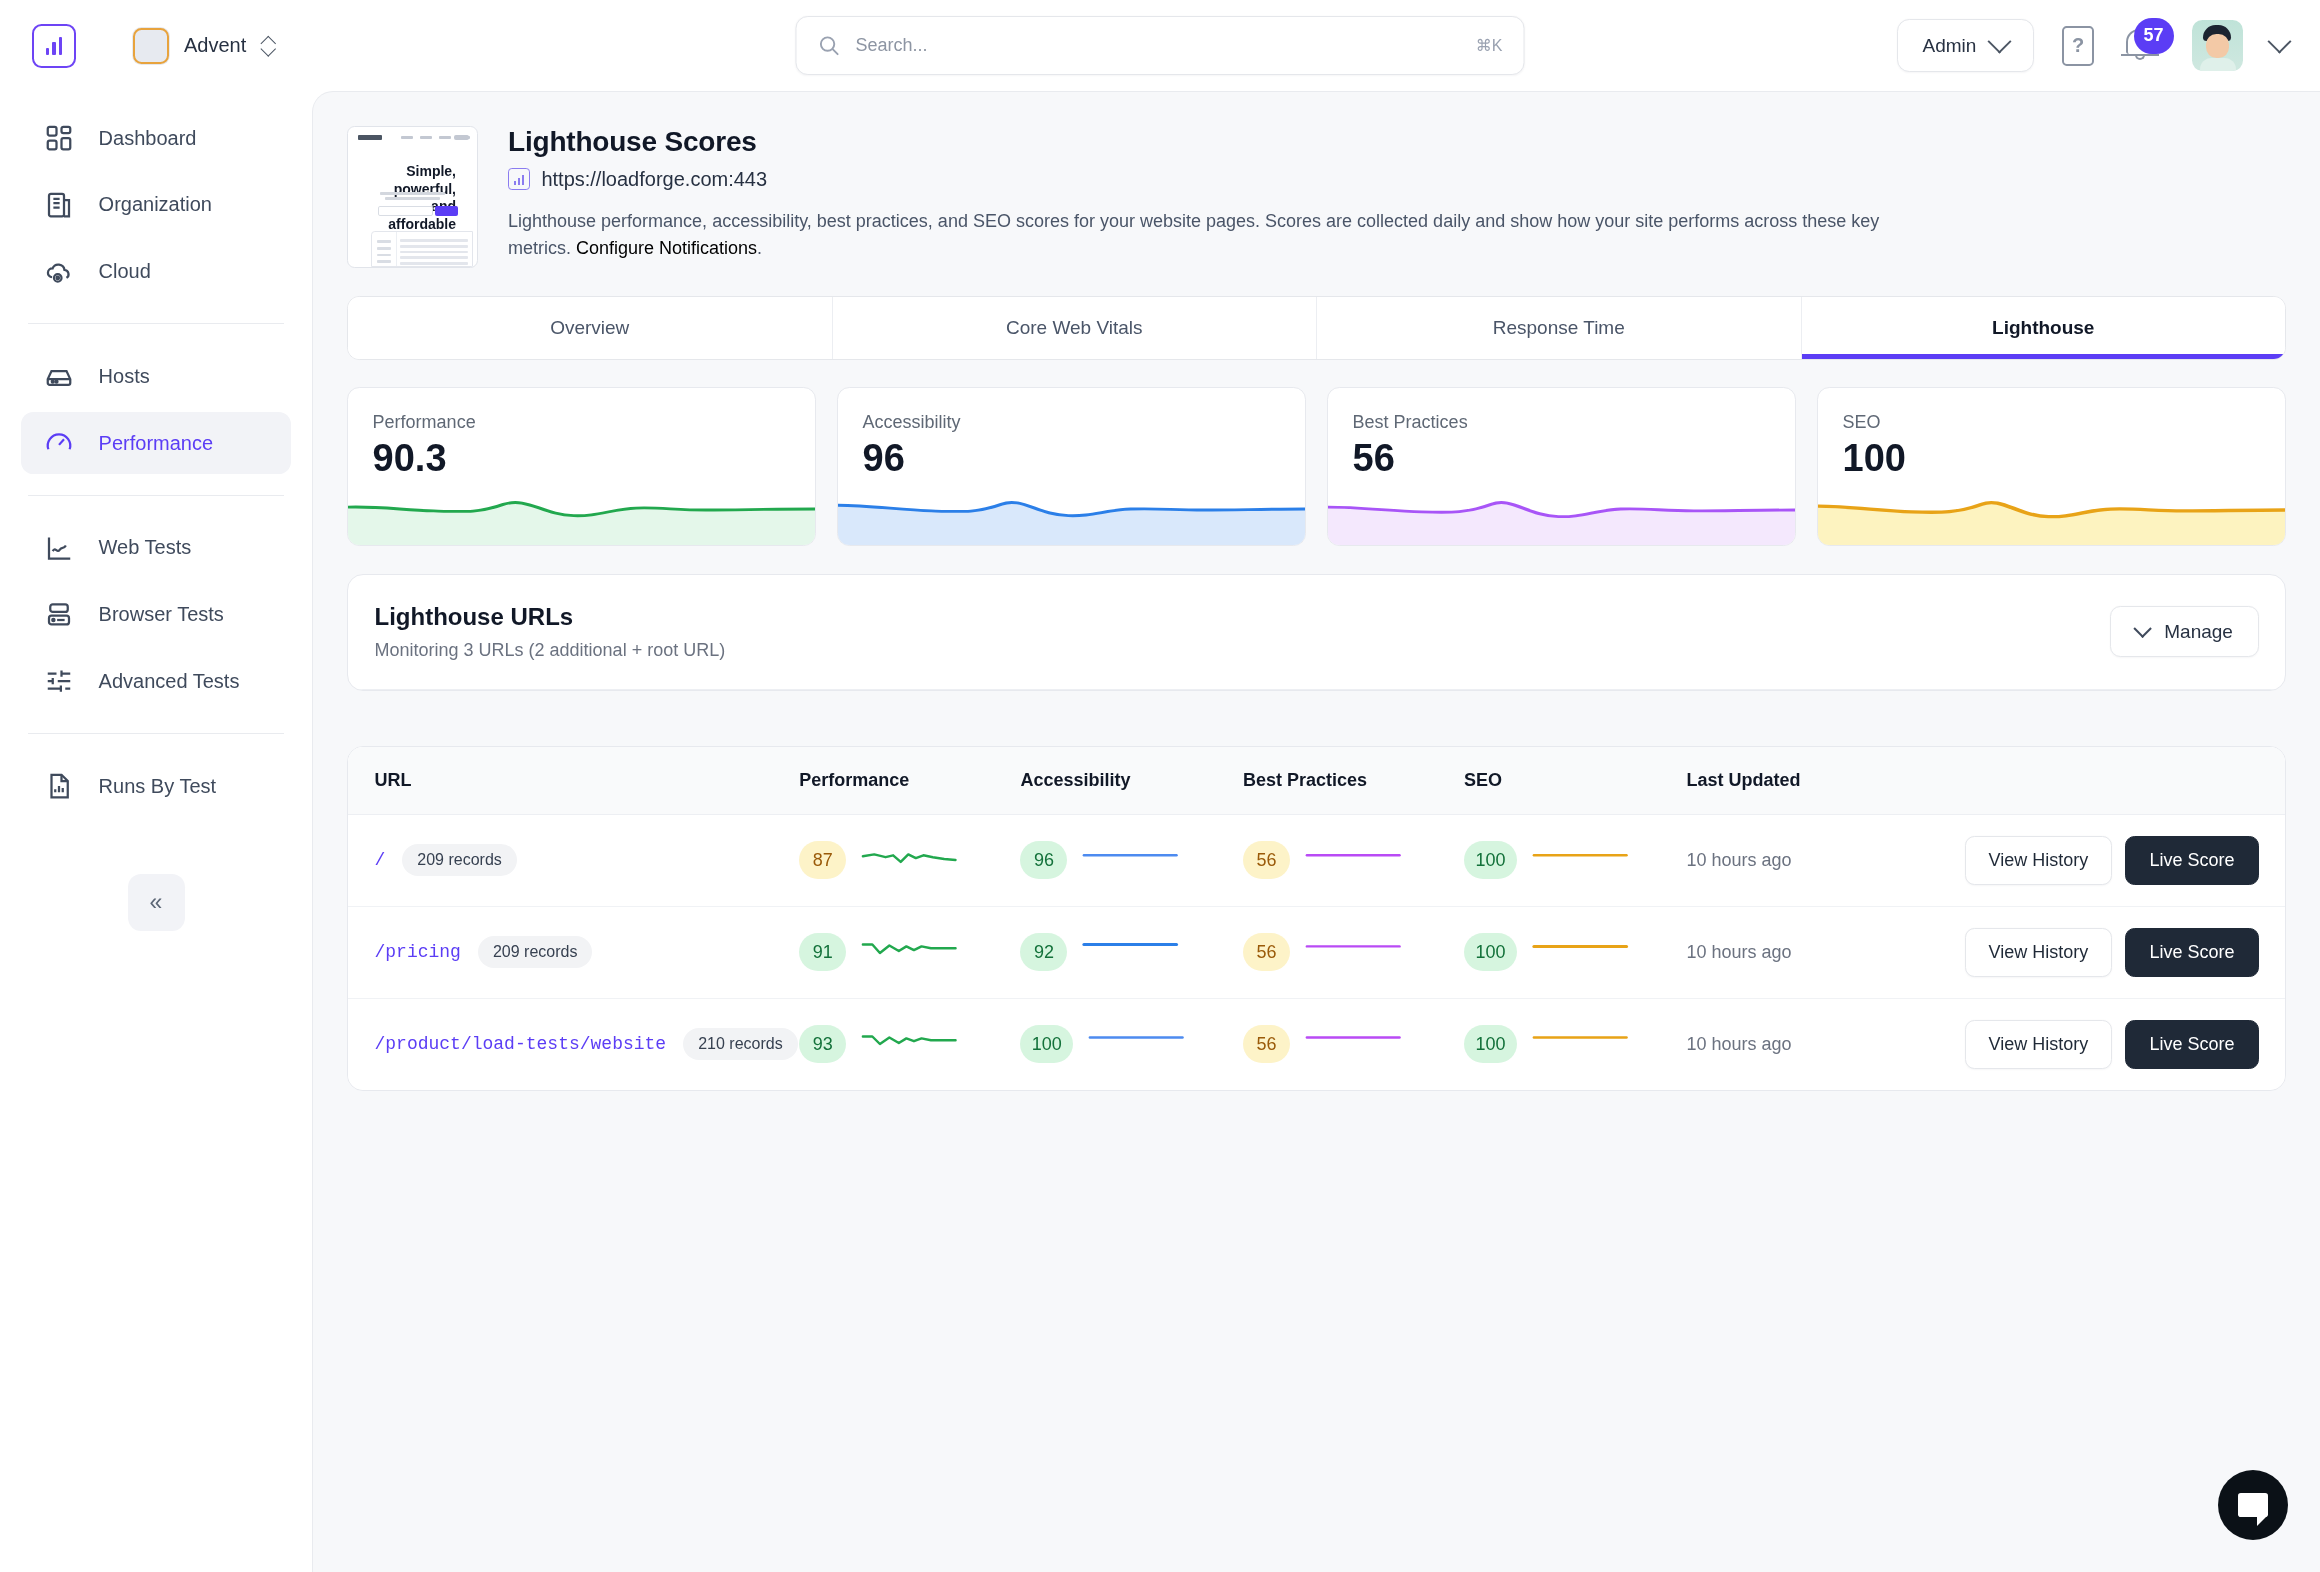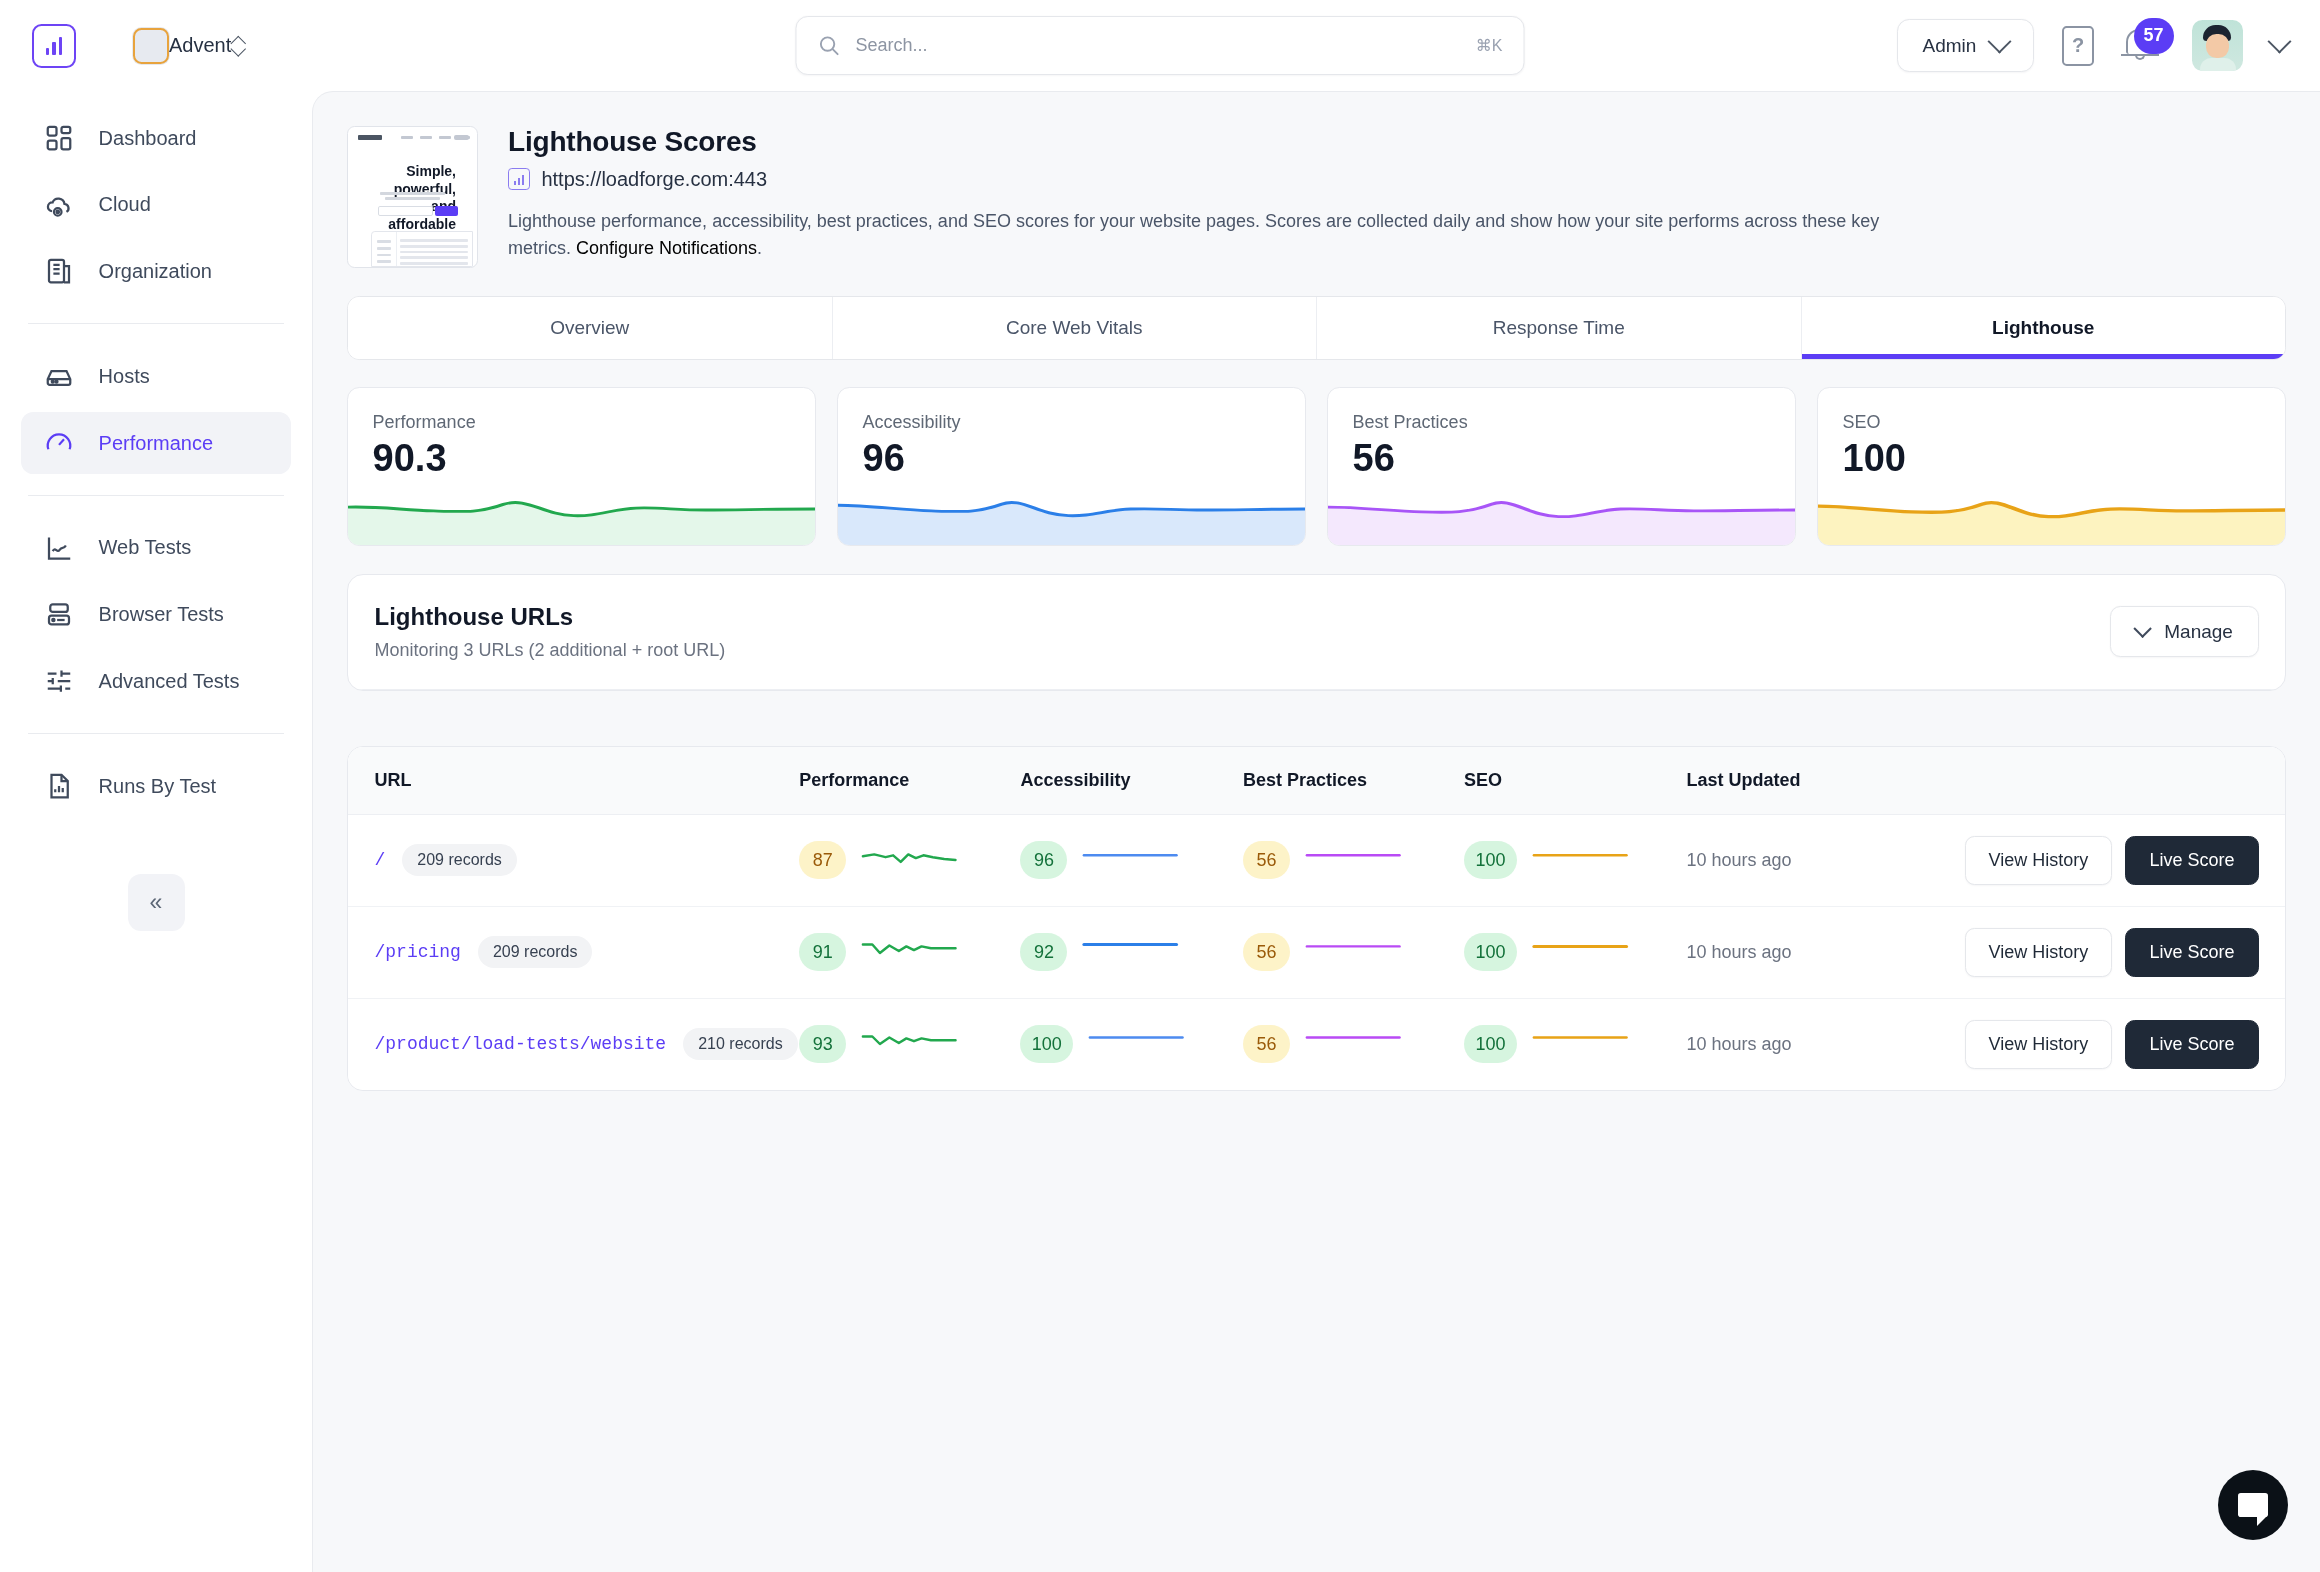--- a/index.html
+++ b/index.html
@@ -23,21 +23,21 @@
     width: 44px; height: 44px; margin-left: 32px;
     border: 2.4px solid #6d44f5; border-radius: 9.5px;
     display: flex; align-items: flex-end; justify-content: center;
     gap: 2.8px; padding-bottom: 10.4px;
   }
   .brand-logo i { display:block; width: 3.8px; background: #6d44f5; border-radius: 0.9px; }
   .brand-logo i:nth-child(1){ height: 7.6px; }
   .brand-logo i:nth-child(2){ height: 13.2px; }
   .brand-logo i:nth-child(3){ height: 18px; }
 
-  .org-chip { display: flex; align-items: center; margin-left: 57px; }
+  .org-chip { display: flex; align-items: center; gap: 15px; margin-left: 57px; }
   .org-avatar {
     width: 36px; height: 36px; border-radius: 8.5px;
     background: #e7eaf0;
     border: 2.8px solid #e8a33d;
     box-shadow: 0 0 0 0.9px #e6e8ec;
   }
   .org-name { font-size: 20px; color: #273142; font-weight: 400; }
   .updown { width: 15px; height: 23px; position: relative; }
   .updown::before, .updown::after {
     content: ''; position: absolute; left: 1.9px; width: 9.5px; height: 9.5px;
@@ -364,37 +364,37 @@
           <rect x="14" y="12" width="7" height="9" rx="1.5"></rect>
             <rect x="3" y="14" width="7" height="7" rx="1.5"></rect>
         </svg>
       </span>
       <span>Dashboard</span>
     </div>
 
     <div class="nav-item">
       <span class="nav-icon">
         <svg viewBox="0 0 24 24" fill="none" stroke="currentColor" stroke-width="1.8">
+          <rect x="4" y="3" width="12" height="18" rx="1.5"></rect>
+            <path d="M16 8h4v13h-4"></path>
+          <path d="M7.5 7h5M7.5 10.5h5M7.5 14h5"></path>
+        </svg>
+      </span>
+      <span>Organization</span>
+    </div>
+
+    <div class="nav-item">
+      <span class="nav-icon">
+        <svg viewBox="0 0 24 24" fill="none" stroke="currentColor" stroke-width="1.8">
           <path d="M6.5 17A3.5 3.5 0 0 1 6.8 10a5 5 0 0 1 9.6 1.2A3.4 3.4 0 0 1 18 17.5"></path>
           <circle cx="11" cy="17.5" r="3"></circle>
             <circle cx="11" cy="17.5" r="1"></circle>
         </svg>
       </span>
       <span>Cloud</span>
-    </div>
-
-    <div class="nav-item">
-      <span class="nav-icon">
-        <svg viewBox="0 0 24 24" fill="none" stroke="currentColor" stroke-width="1.8">
-          <rect x="4" y="3" width="12" height="18" rx="1.5"></rect>
-            <path d="M16 8h4v13h-4"></path>
-          <path d="M7.5 7h5M7.5 10.5h5M7.5 14h5"></path>
-        </svg>
-      </span>
-      <span>Organization</span>
     </div>
 
     <div class="nav-sep"></div>
 
     <div class="nav-item">
       <span class="nav-icon">
         <svg viewBox="0 0 24 24" fill="none" stroke="currentColor" stroke-width="1.8">
           <path d="M3 14.5 6 8h12l3 6.5v3a1.5 1.5 0 0 1-1.5 1.5h-15A1.5 1.5 0 0 1 3 17.5z"></path>
           <path d="M3 14.5h18"></path>
             <circle cx="7" cy="16.5" r=".8" fill="currentColor"></circle>

